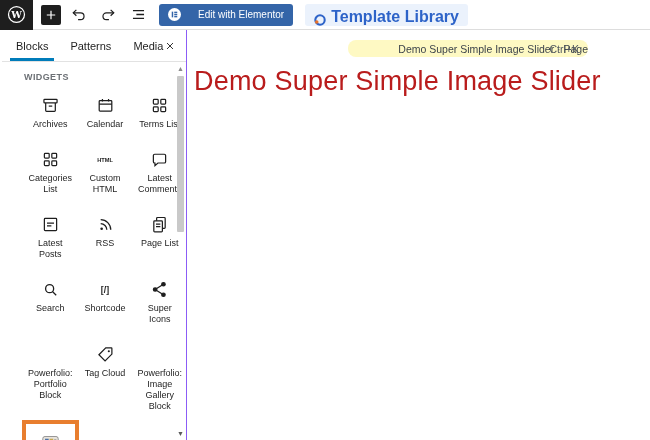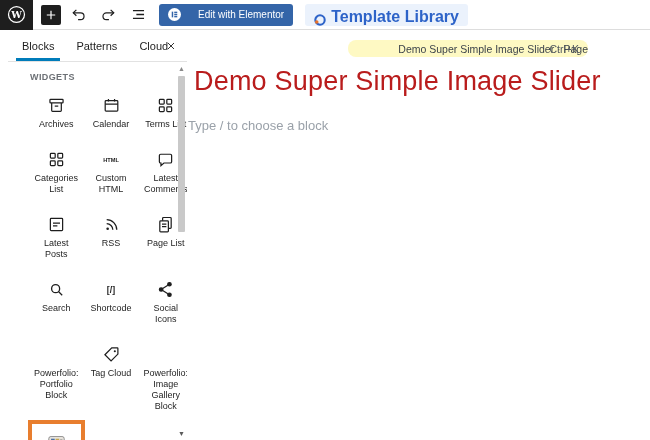--- a/index.html
+++ b/index.html
@@ -15,22 +15,22 @@
                   display:flex; align-items:center; justify-content:center; cursor:pointer; }
   .tool-ic { width:26px; height:22px; display:flex; align-items:center; justify-content:center; margin-left:4px; cursor:pointer; }
   .btn-elementor { margin-left:8px; height:22px; padding:0 9px; background:#3465A8; border:none; border-radius:3px;
                    color:#fff; font-size:10px; display:flex; align-items:center; gap:17px; cursor:pointer;
                    font-family:"Liberation Sans", sans-serif; }
   .btn-template { margin-left:12px; height:22px; padding:0 9px; background:#EBF2FC; border:none; border-radius:3px;
                   color:#2D63C8; font-size:16px; font-weight:bold; display:flex; align-items:flex-end; gap:5px; cursor:pointer;
                   font-family:"Liberation Sans", sans-serif; }
 
   
-  .sidebar { position:absolute; top:30px; left:8px; width:186px; height:410px; background:#fff;
-             border-right:7px solid #8b5cf6; overflow:hidden; }
+  .sidebar { position:absolute; top:30px; left:2px; width:186px; height:410px; background:#fff;
+             border-right:2px solid #8b5cf6; overflow:hidden; }
   .tabs { height:32px; border-bottom:1px solid #e2e2e2; display:flex; align-items:stretch; padding-left:8px; position:relative; }
   .tab { font-size:11px; color:#1e1e1e; display:flex; align-items:center; padding:0 6px; margin-right:10px;
          cursor:pointer; border-bottom:3px solid transparent; padding-top:3px; }
   .tab.active { border-bottom-color:#007CBA; }
   .close-btn { position:absolute; right:8px; top:8px; width:16px; height:16px; display:flex; align-items:center; justify-content:center; cursor:pointer; background:none; border:none; }
 
   .panel { position:absolute; top:32px; left:0; right:12px; bottom:0; padding-left:20px; }
   .section-title { font-size:9px; font-weight:bold; letter-spacing:.4px; color:#6c7075; margin:10px 0 2px 2px; }
   .grid { display:grid; grid-template-columns:repeat(3,1fr); }
   .cell { display:flex; flex-direction:column; align-items:center; text-align:center;
@@ -121,21 +121,21 @@
         </svg>
       </span>
       <span>Template Library</span>
     </button>
   </div>
 
   <div class="sidebar">
     <div class="tabs">
       <div class="tab active">Blocks</div>
       <div class="tab">Patterns</div>
-      <div class="tab">Cloud</div>
+      <div class="tab">Media</div>
       <button class="close-btn">
         <span>
           <svg viewBox="0 0 20 20" width="12" height="12">
               <path d="M5 5l10 10M15 5L5 15" stroke="#1e1e1e" stroke-width="1.5"></path>
             </svg>
         </span>
       </button>
     </div>
 
     <div class="panel">
@@ -259,21 +259,21 @@
 
         <div class="cell">
           <span class="icon">
             <svg viewBox="0 0 24 24" width="21" height="21" fill="none" stroke="#1e1e1e" stroke-width="1.4">
               <circle cx="16.5" cy="6" r="2" fill="#1e1e1e"></circle>
                 <circle cx="7" cy="12" r="2" fill="#1e1e1e"></circle>
                 <circle cx="16.5" cy="18" r="2" fill="#1e1e1e"></circle>
               <path d="M8.8 10.9l5.9-3.8M8.8 13.1l5.9 3.8"></path>
             </svg>
           </span>
-          <span class="lbl">Social Icons</span>
+          <span class="lbl">Super Icons</span>
         </div>
 
         <div class="cell">
           <span class="icon"></span>
           <span class="lbl">Powerfolio: Portfolio Block</span>
         </div>
 
         <div class="cell">
           <span class="icon">
             <svg viewBox="0 0 24 24" width="21" height="21" fill="none" stroke="#1e1e1e" stroke-width="1.4">
@@ -311,16 +311,15 @@
       <div class="sb-arrow down">▼</div>
     </div>
   </div>
 
   <div class="canvas">
     <div class="docbar">
       <span>Demo Super Simple Image Slider · Page</span>
       <span class="shortcut">Ctrl+K</span>
     </div>
     <div class="page-title">Demo Super Simple Image Slider</div>
-    <div class="block-placeholder">Type / to choose a block</div>
   </div>
 
 </div>
 
 </body></html>

